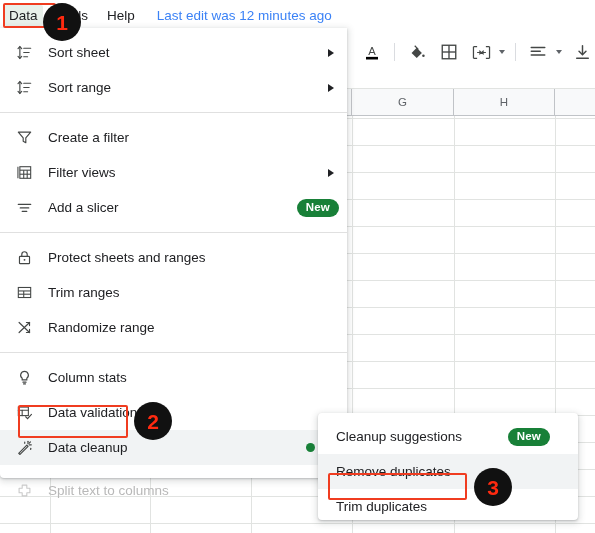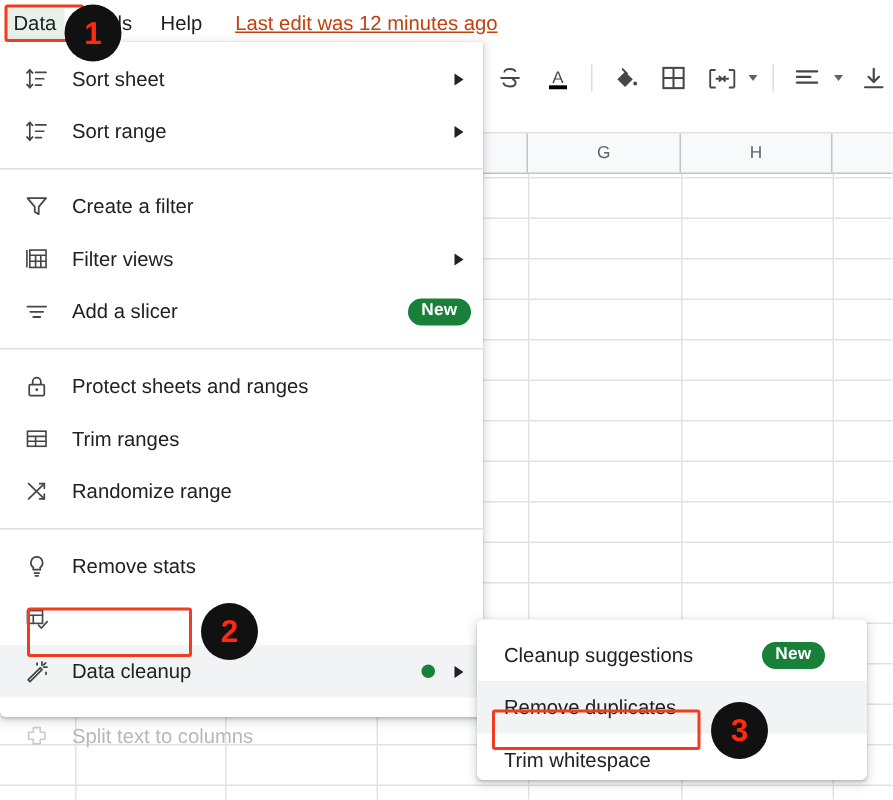--- a/index.html
+++ b/index.html
@@ -39,22 +39,21 @@
     padding: 2px 5px;
     margin-right: 9px;
     line-height: 17px;
     border-radius: 2px;
   }
   .menubar-item.active {
     background: #e8f0ea;
   }
   .menubar-edit {
     font-size: 13.5px;
-    color: #c2410c;
-    text-decoration: underline;
+    color: #3b82f6;
     margin-left: 8px;
   }
 
   
   .toolbar {
     position: absolute;
     left: 300px; top: 30px;
     width: 295px; height: 44px;
     background: #ffffff;
     display: flex;
@@ -134,21 +133,21 @@
     position: absolute;
     left: 0; right: 0;
     height: 1px;
     background: #e1e3e1;
   }
 
   
   .menu-panel {
     position: absolute;
     left: 0px; top: 28px;
-    width: 322px;
+    width: 347px;
     height: 450px;
     background: #ffffff;
     box-shadow: 0 2px 6px 2px rgba(60,64,67,.15), 0 1px 2px rgba(60,64,67,.25);
     padding: 7px 0 7px 0;
     box-sizing: border-box;
     border-radius: 0 0 4px 4px;
   }
   .menu-item {
     height: 35px;
     display: flex;
@@ -480,32 +479,33 @@
     <div class="menu-sep"></div>
 
     <div class="menu-item">
       <span class="mi-icon">
         <svg width="17" height="17" viewBox="0 0 22 22" fill="none" stroke="#444746" stroke-width="1.5" stroke-linecap="round">
           <path d="M11 3a5 5 0 0 0-3 9v2h6v-2a5 5 0 0 0-3-9z"></path>
           <line x1="9" y1="17" x2="13" y2="17"></line>
           <line x1="9.8" y1="19.3" x2="12.2" y2="19.3"></line>
         </svg>
       </span>
-      <span class="mi-label">Remove stats</span>
+      <span class="mi-label">Column stats</span>
     </div>
 
     <div class="menu-item">
       <span class="mi-icon">
         <svg width="17" height="17" viewBox="0 0 22 22" fill="none" stroke="#444746" stroke-width="1.4" stroke-linecap="round">
           <rect x="3" y="4" width="13" height="11"></rect>
           <line x1="3" y1="8" x2="16" y2="8"></line>
           <line x1="8" y1="8" x2="8" y2="15"></line>
           <path d="M12.5 16.5 15 19l5-5.5"></path>
         </svg>
       </span>
+      <span class="mi-label">Data validation</span>
     </div>
 
     <div class="menu-item highlighted">
       <span class="mi-icon">
         <svg width="17" height="17" viewBox="0 0 22 22" fill="none" stroke="#444746" stroke-width="1.5" stroke-linecap="round">
           <path d="M3.5 18.5 14 8l1.6 1.6L5.2 20z" stroke-linejoin="round"></path>
           <line x1="15.5" y1="3" x2="15.5" y2="6"></line>
           <line x1="19.8" y1="7.5" x2="17" y2="7.5"></line>
           <line x1="18.7" y1="3.8" x2="17" y2="5.5"></line>
           <line x1="11.3" y1="4" x2="11.3" y2="5.6"></line>
@@ -530,21 +530,21 @@
 
   <div class="submenu-panel">
     <div class="menu-item">
       <span class="mi-label">Cleanup suggestions</span>
       <span class="badge-new">New</span>
     </div>
     <div class="menu-item highlighted">
       <span class="mi-label">Remove duplicates</span>
     </div>
     <div class="menu-item">
-      <span class="mi-label">Trim whitespace</span>
+      <span class="mi-label">Trim duplicates</span>
     </div>
   </div>
 
   <div class="redbox" style="left:3px;  top:3px;   width:53px;  height:25px;"></div>
   <div class="redbox" style="left:18px; top:405px; width:110px; height:33px;"></div>
   <div class="redbox" style="left:328px;top:473px; width:139px; height:27px;"></div>
 
   <div class="num-badge" style="left:43px;  top:3px;">1</div>
   <div class="num-badge" style="left:134px; top:402px;">2</div>
   <div class="num-badge" style="left:474px; top:468px;">3</div>

